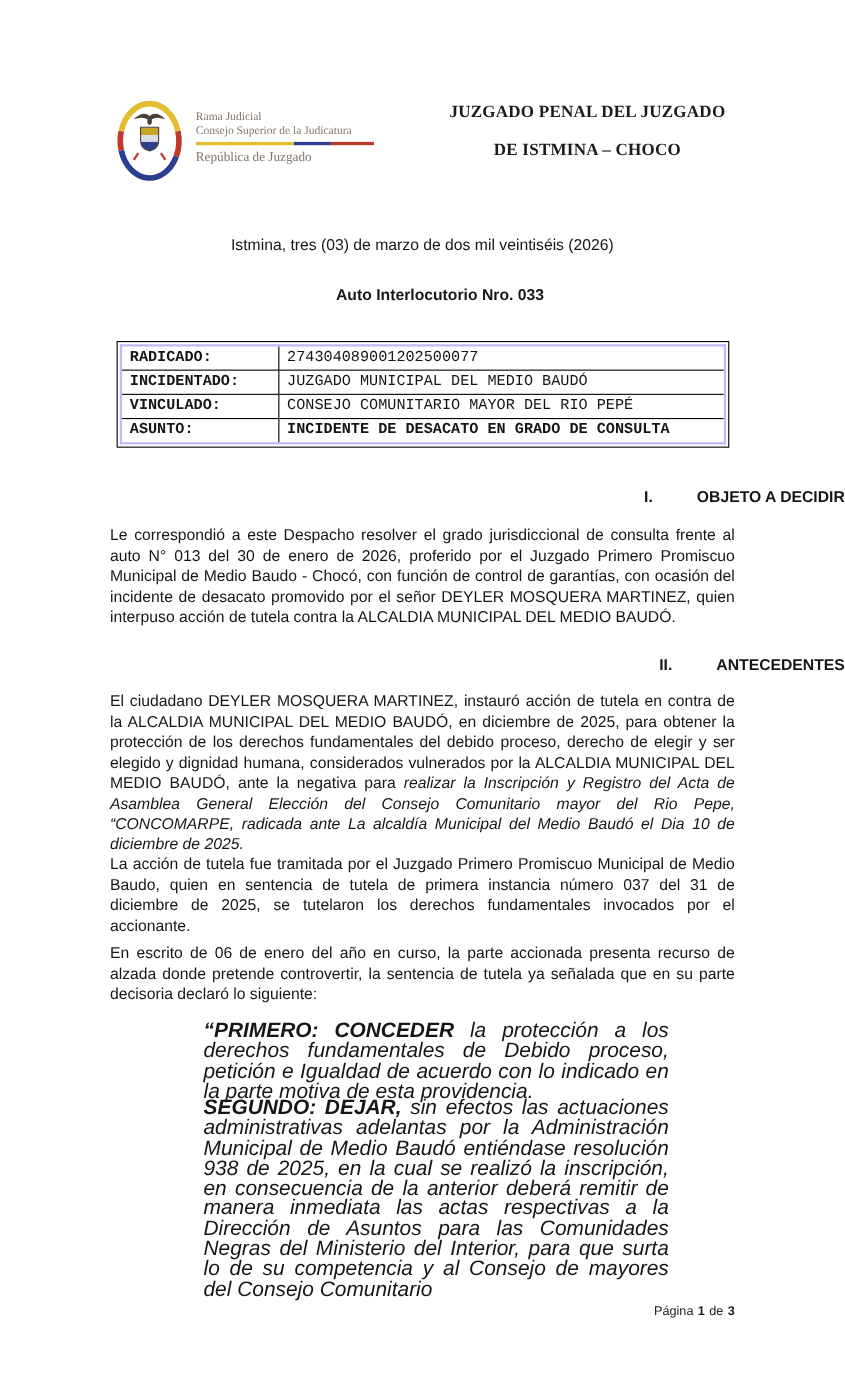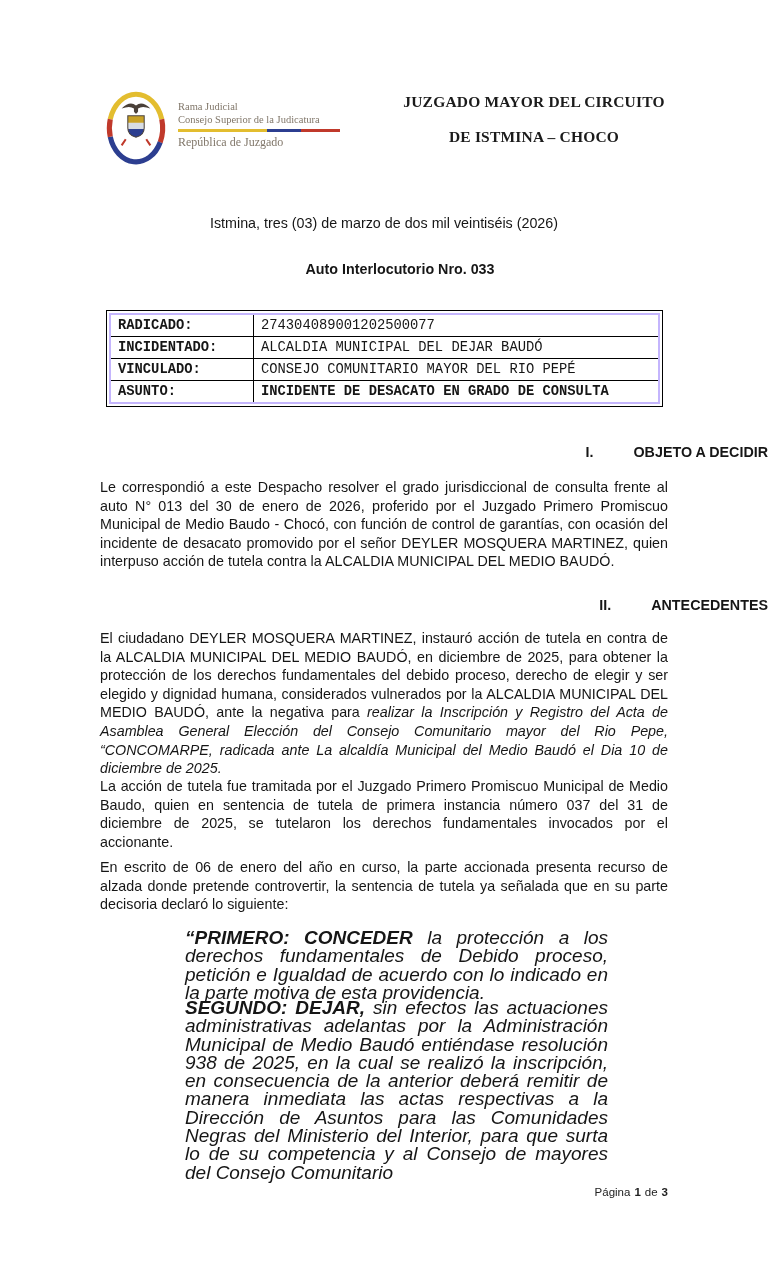--- a/index.html
+++ b/index.html
@@ -176,37 +176,37 @@
     </svg>
     <div class="seal-text">
       <div class="l1">Rama Judicial</div>
       <div class="l2">Consejo Superior de la Judicatura</div>
       <div class="tricolor-rule"></div>
       <div class="l3">República de Juzgado</div>
     </div>
   </div>
 
   <div class="court-title">
-    <div class="line1">JUZGADO MAYOR DEL CIRCUITO</div>
+    <div class="line1">JUZGADO PENAL DEL JUZGADO</div>
     <div class="line2">DE ISTMINA – CHOCO</div>
   </div>
 
   <div class="date-line">Istmina, tres (03) de marzo de dos mil veintiséis (2026)</div>
   <div class="auto-number">Auto Interlocutorio Nro. 033</div>
 
   <div class="case-table-outer">
     <table class="case-table">
       <tbody>
         <tr>
           <td class="lbl">RADICADO:</td>
           <td>274304089001202500077</td>
         </tr>
         <tr>
           <td class="lbl">INCIDENTADO:</td>
-          <td>ALCALDIA MUNICIPAL DEL DEJAR BAUDÓ</td>
+          <td>JUZGADO MUNICIPAL DEL MEDIO BAUDÓ</td>
         </tr>
         <tr>
           <td class="lbl">VINCULADO:</td>
           <td>CONSEJO COMUNITARIO MAYOR DEL RIO PEPÉ</td>
         </tr>
         <tr>
           <td class="lbl">ASUNTO:</td>
           <td class="val-bold">INCIDENTE DE DESACATO EN GRADO DE CONSULTA</td>
         </tr>
       </tbody>

